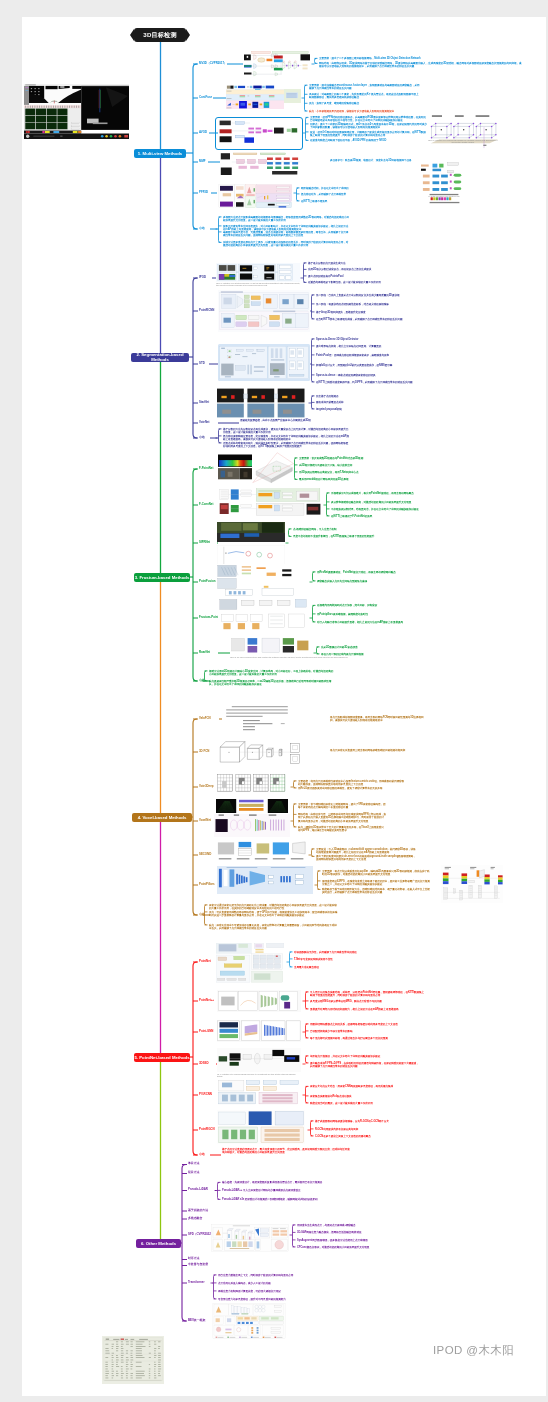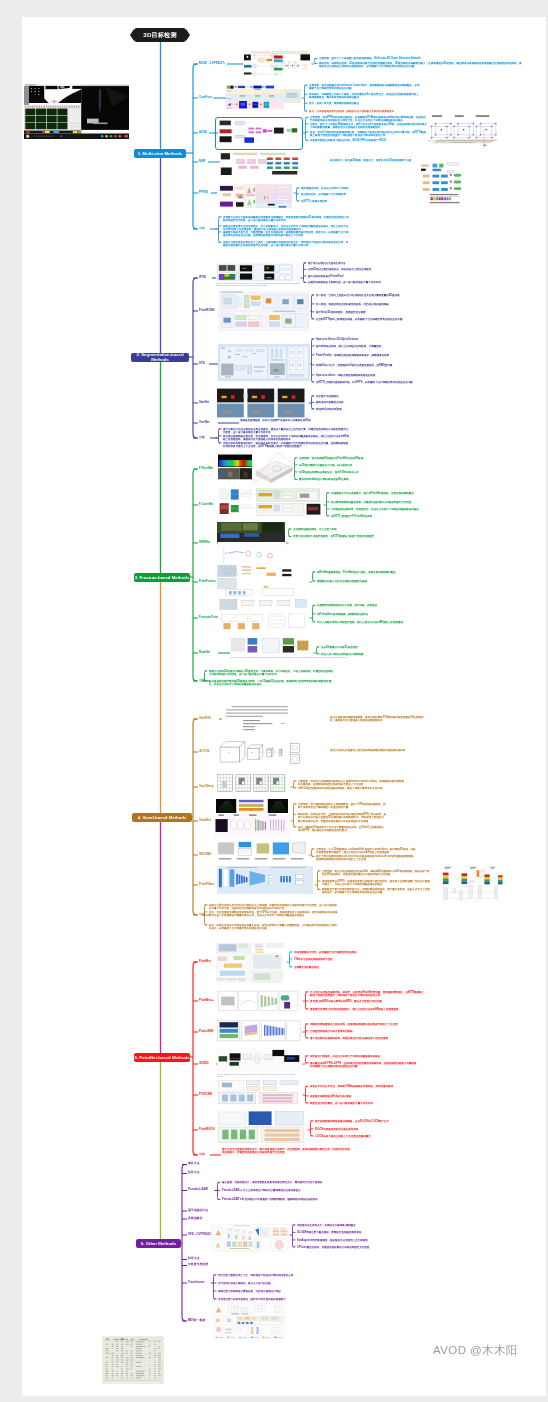--- a/index.html
+++ b/index.html
@@ -1807,14 +1807,14 @@
         <line x1="19.0" y1="30.4" x2="21.3" y2="30.4" stroke="#b4b4b4" stroke-width="0.16"></line>
         <line x1="19.0" y1="32.5" x2="21.3" y2="32.5" stroke="#b4b4b4" stroke-width="0.16"></line>
         <rect x="27.9" y="15.2" width="5.6" height="2.7" fill="#f4f4f4" stroke="#b8b8b8" stroke-width="0.22"></rect>
         <line x1="3.1" y1="13.3" x2="58.9" y2="13.3" stroke="#c8c8c8" stroke-width="0.20"></line>
         <line x1="3.1" y1="27.4" x2="58.9" y2="27.4" stroke="#c8c8c8" stroke-width="0.20"></line>
         <line x1="3.1" y1="33.4" x2="58.9" y2="33.4" stroke="#c8c8c8" stroke-width="0.20"></line>
       </svg>
     </div>
 <div class="cap" style="left:406.0px;top:123.0px;width:70.0px;text-align:center;">Figure 3. Illustration of our proposed 3D bounding box encodings: 8 corners, axis-aligned and our 4 corners with 2 heights encoding.</div>
 <div class="cap" style="left:398.0px;top:179.0px;width:48.0px;text-align:center;">(b) Spatial and channel-wise attention fusion</div>
-<div id="watermark" style="left:411px;top:1326px;">AVOD @木木阳</div>
+<div id="watermark" style="left:411px;top:1326px;">IPOD @木木阳</div>
 </div>
 
 </body></html>

